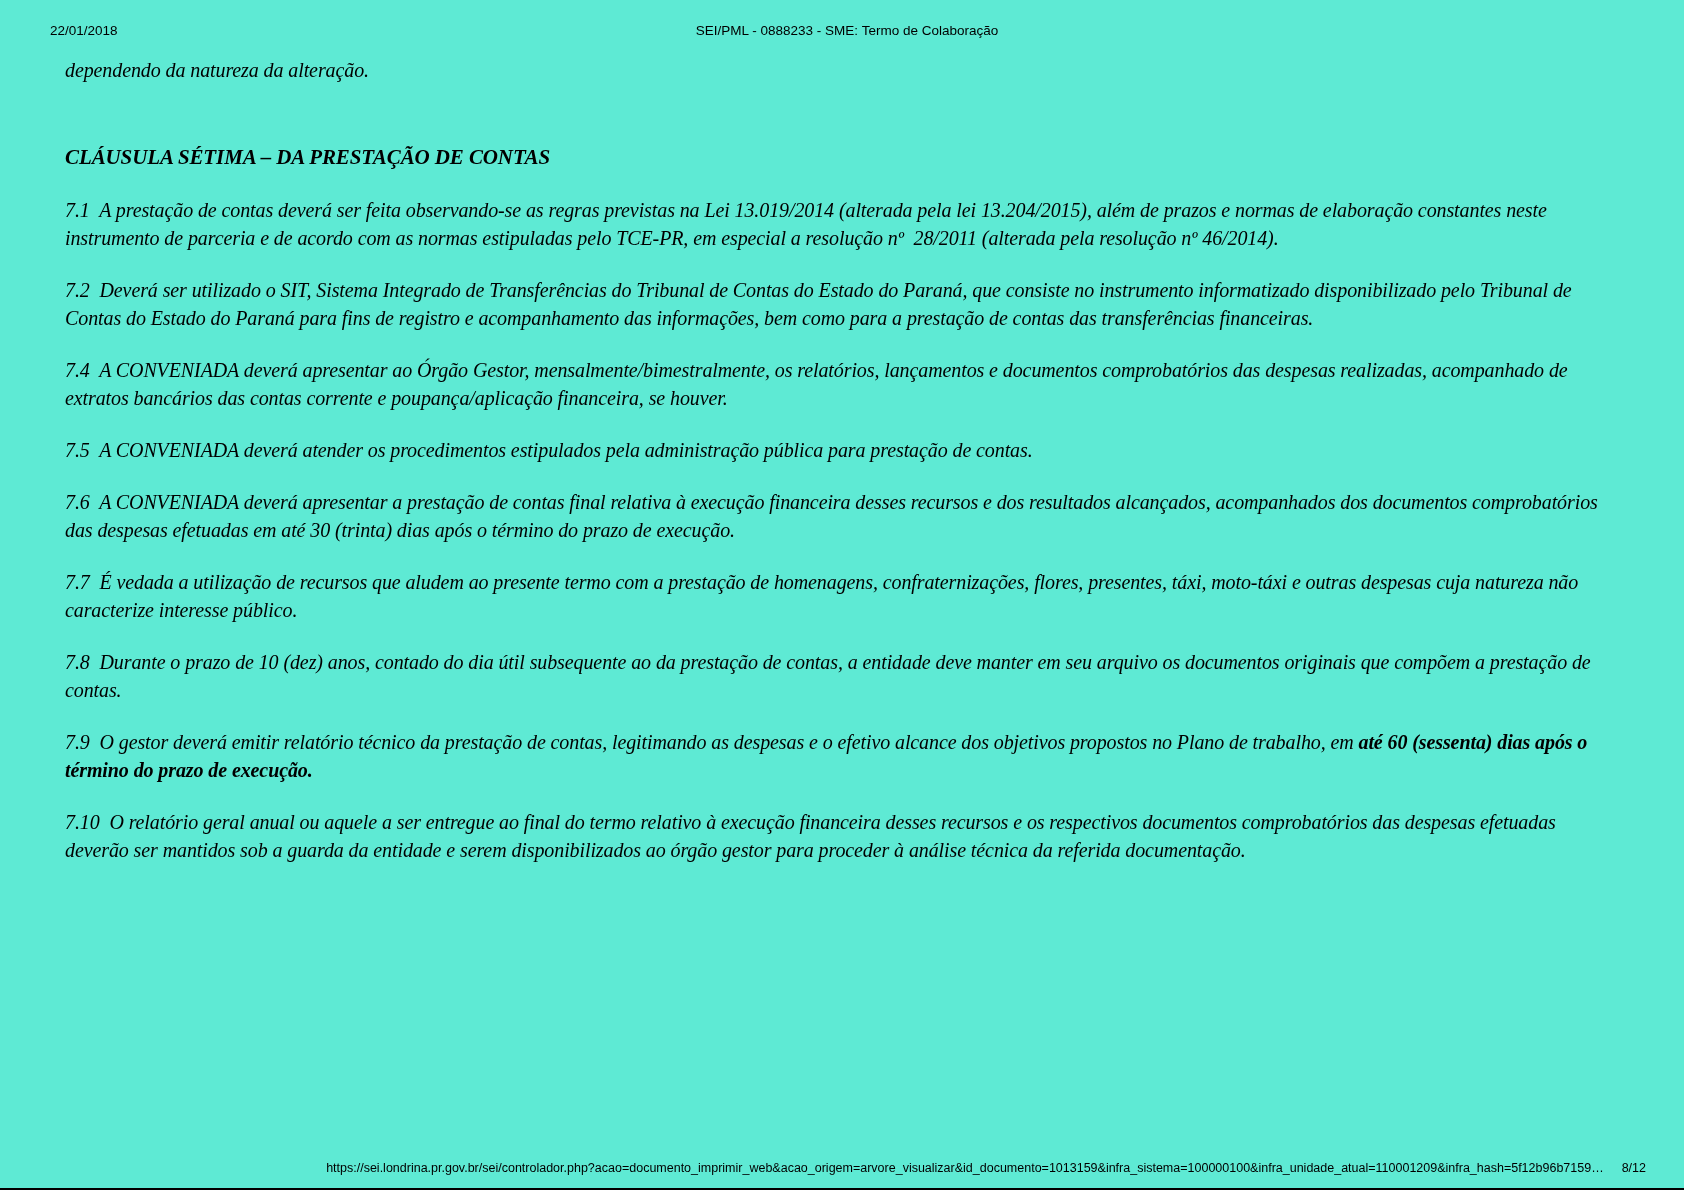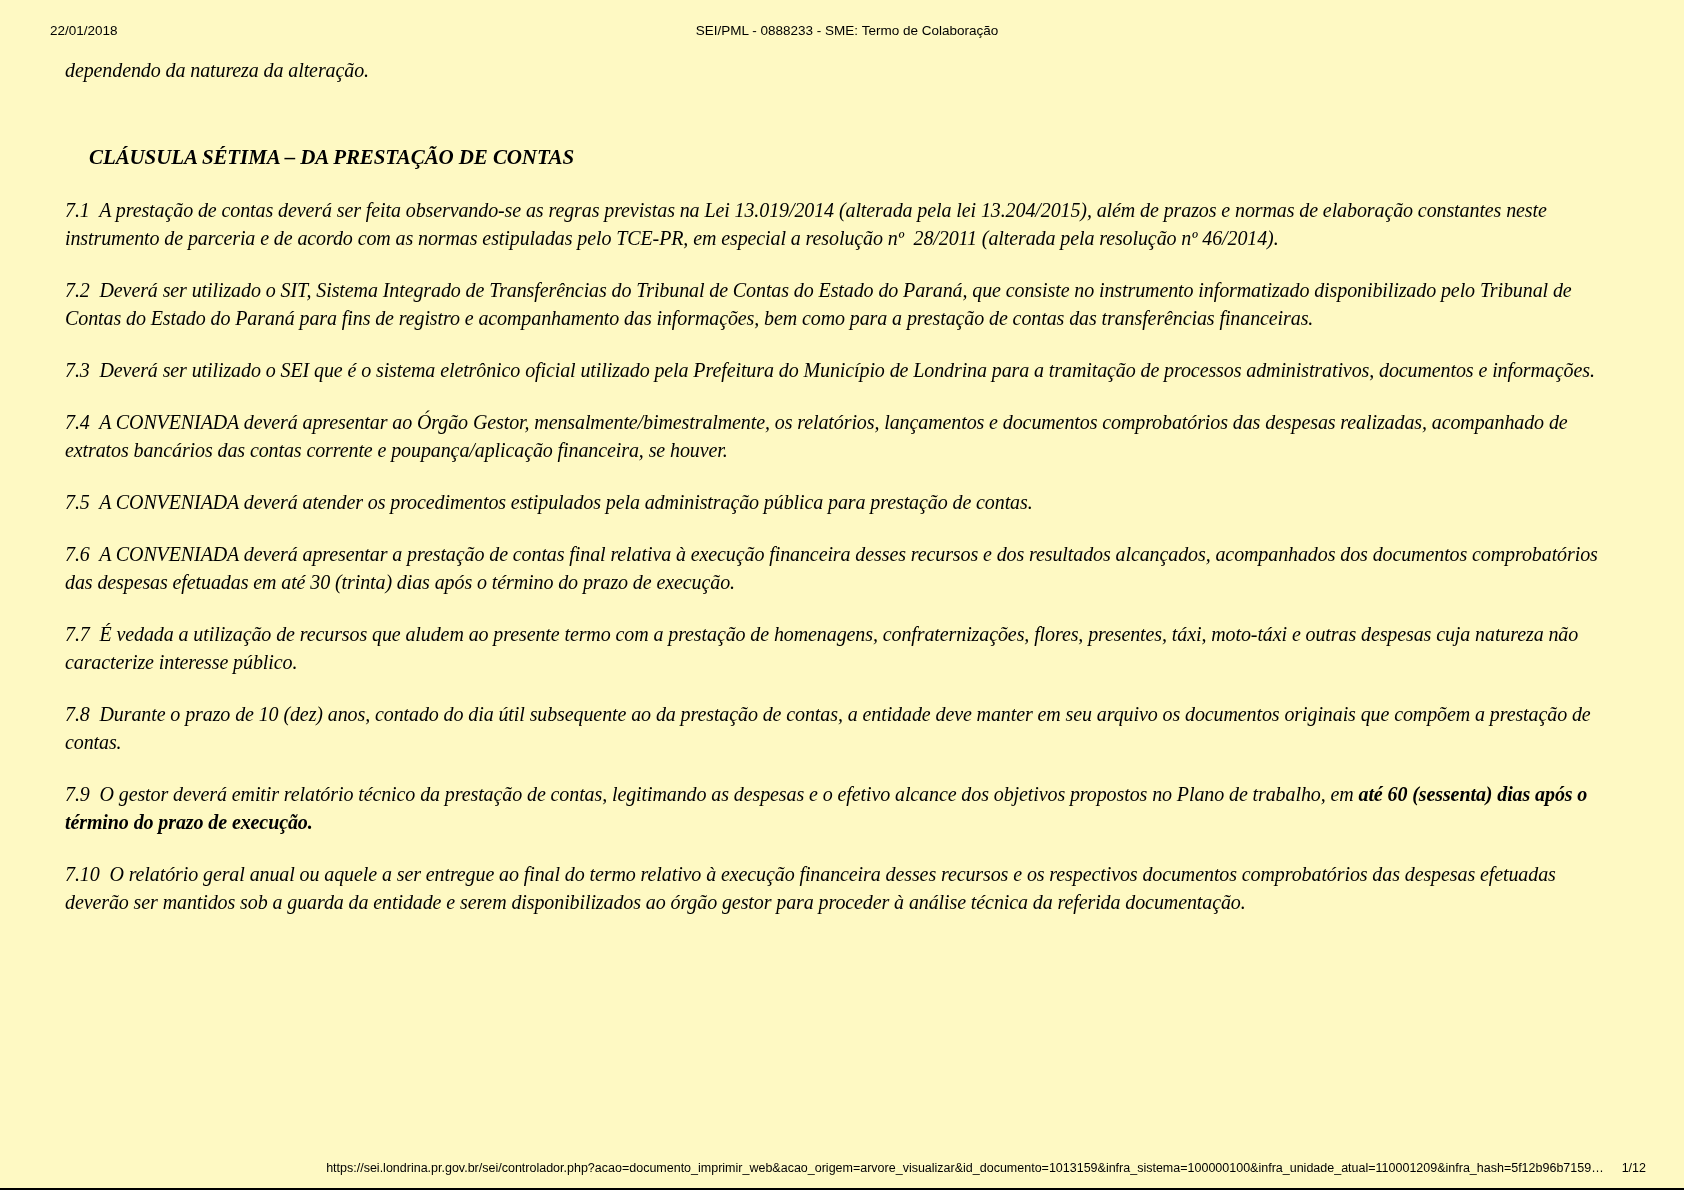--- a/index.html
+++ b/index.html
@@ -4,21 +4,21 @@
 <style>
   html, body {
     margin: 0;
     padding: 0;
     background: #ffffff;
   }
   .page {
     position: relative;
     width: 1684px;
     height: 1190px;
-    background: #fef9c3;
+    background: #5eead4;
     color: #000000;
     overflow: hidden;
     box-sizing: border-box;
   }
   
   .print-header {
     position: absolute;
     top: 22px;
     left: 50px;
     right: 40px;
@@ -53,21 +53,21 @@
   .intro-paragraph {
     margin: 4px 0 12px 0;
   }
   .clause-heading {
     font-weight: bold;
     font-size: 21px;
     line-height: 30px;
     margin: 58px 0 22px 0;
     white-space: pre-wrap;
   }
-  .clause-heading:first-child { margin-top: 58px; margin-left: 24px; }
+  .clause-heading:first-child { margin-top: 58px; }
   .body-paragraph strong { font-weight: bold; }
   
   .print-footer {
     position: absolute;
     left: 45px;
     right: 38px;
     bottom: 14px;
     display: flex;
     justify-content: flex-end;
     align-items: baseline;
@@ -103,31 +103,30 @@
     <span class="doc-date">22/01/2018</span>
     <span class="doc-title">SEI/PML - 0888233 - SME: Termo de Colaboração</span>
   </div>
 
   <div class="doc-body">
     <p class="body-paragraph intro-paragraph">dependendo da natureza da alteração.</p>
     <div>
         <div class="clause-heading">CLÁUSULA SÉTIMA – DA PRESTAÇÃO DE CONTAS</div>
         <p class="body-paragraph"><span>7.1  A prestação de contas deverá ser feita observando-se as regras previstas na Lei 13.019/2014 (alterada pela lei 13.204/2015), além de prazos e normas de elaboração constantes neste instrumento de parceria e de acordo com as normas estipuladas pelo TCE-PR, em especial a resolução nº  28/2011 (alterada pela resolução nº 46/2014).</span></p>
         <p class="body-paragraph"><span>7.2  Deverá ser utilizado o SIT, Sistema Integrado de Transferências do Tribunal de Contas do Estado do Paraná, que consiste no instrumento informatizado disponibilizado pelo Tribunal de Contas do Estado do Paraná para fins de registro e acompanhamento das informações, bem como para a prestação de contas das transferências financeiras.</span></p>
-        <p class="body-paragraph"><span>7.3  Deverá ser utilizado o SEI que é o sistema eletrônico oficial utilizado pela Prefeitura do Município de Londrina para a tramitação de processos administrativos, documentos e informações.</span></p>
         <p class="body-paragraph"><span>7.4  A CONVENIADA deverá apresentar ao Órgão Gestor, mensalmente/bimestralmente, os relatórios, lançamentos e documentos comprobatórios das despesas realizadas, acompanhado de extratos bancários das contas corrente e poupança/aplicação financeira, se houver.</span></p>
         <p class="body-paragraph"><span>7.5  A CONVENIADA deverá atender os procedimentos estipulados pela administração pública para prestação de contas.</span></p>
         <p class="body-paragraph"><span>7.6  A CONVENIADA deverá apresentar a prestação de contas final relativa à execução financeira desses recursos e dos resultados alcançados, acompanhados dos documentos comprobatórios das despesas efetuadas em até 30 (trinta) dias após o término do prazo de execução.</span></p>
         <p class="body-paragraph"><span>7.7  É vedada a utilização de recursos que aludem ao presente termo com a prestação de homenagens, confraternizações, flores, presentes, táxi, moto-táxi e outras despesas cuja natureza não caracterize interesse público.</span></p>
         <p class="body-paragraph"><span>7.8  Durante o prazo de 10 (dez) anos, contado do dia útil subsequente ao da prestação de contas, a entidade deve manter em seu arquivo os documentos originais que compõem a prestação de contas.</span></p>
         <p class="body-paragraph"><span>7.9  O gestor deverá emitir relatório técnico da prestação de contas, legitimando as despesas e o efetivo alcance dos objetivos propostos no Plano de trabalho, em </span><strong>até 60 (sessenta) dias após o término do prazo de execução.</strong></p>
         <p class="body-paragraph"><span>7.10  O relatório geral anual ou aquele a ser entregue ao final do termo relativo à execução financeira desses recursos e os respectivos documentos comprobatórios das despesas efetuadas deverão ser mantidos sob a guarda da entidade e serem disponibilizados ao órgão gestor para proceder à análise técnica da referida documentação.</span></p>
       </div>
   </div>
 
   <div class="print-footer">
     <span class="footer-url">https://sei.londrina.pr.gov.br/sei/controlador.php?acao=documento_imprimir_web&amp;acao_origem=arvore_visualizar&amp;id_documento=1013159&amp;infra_sistema=100000100&amp;infra_unidade_atual=110001209&amp;infra_hash=5f12b96b7159…</span>
-    <span class="footer-page">1/12</span>
+    <span class="footer-page">8/12</span>
   </div>
 
   <div class="page-bottom-edge"></div>
 
 </div>
 
 </body></html>

